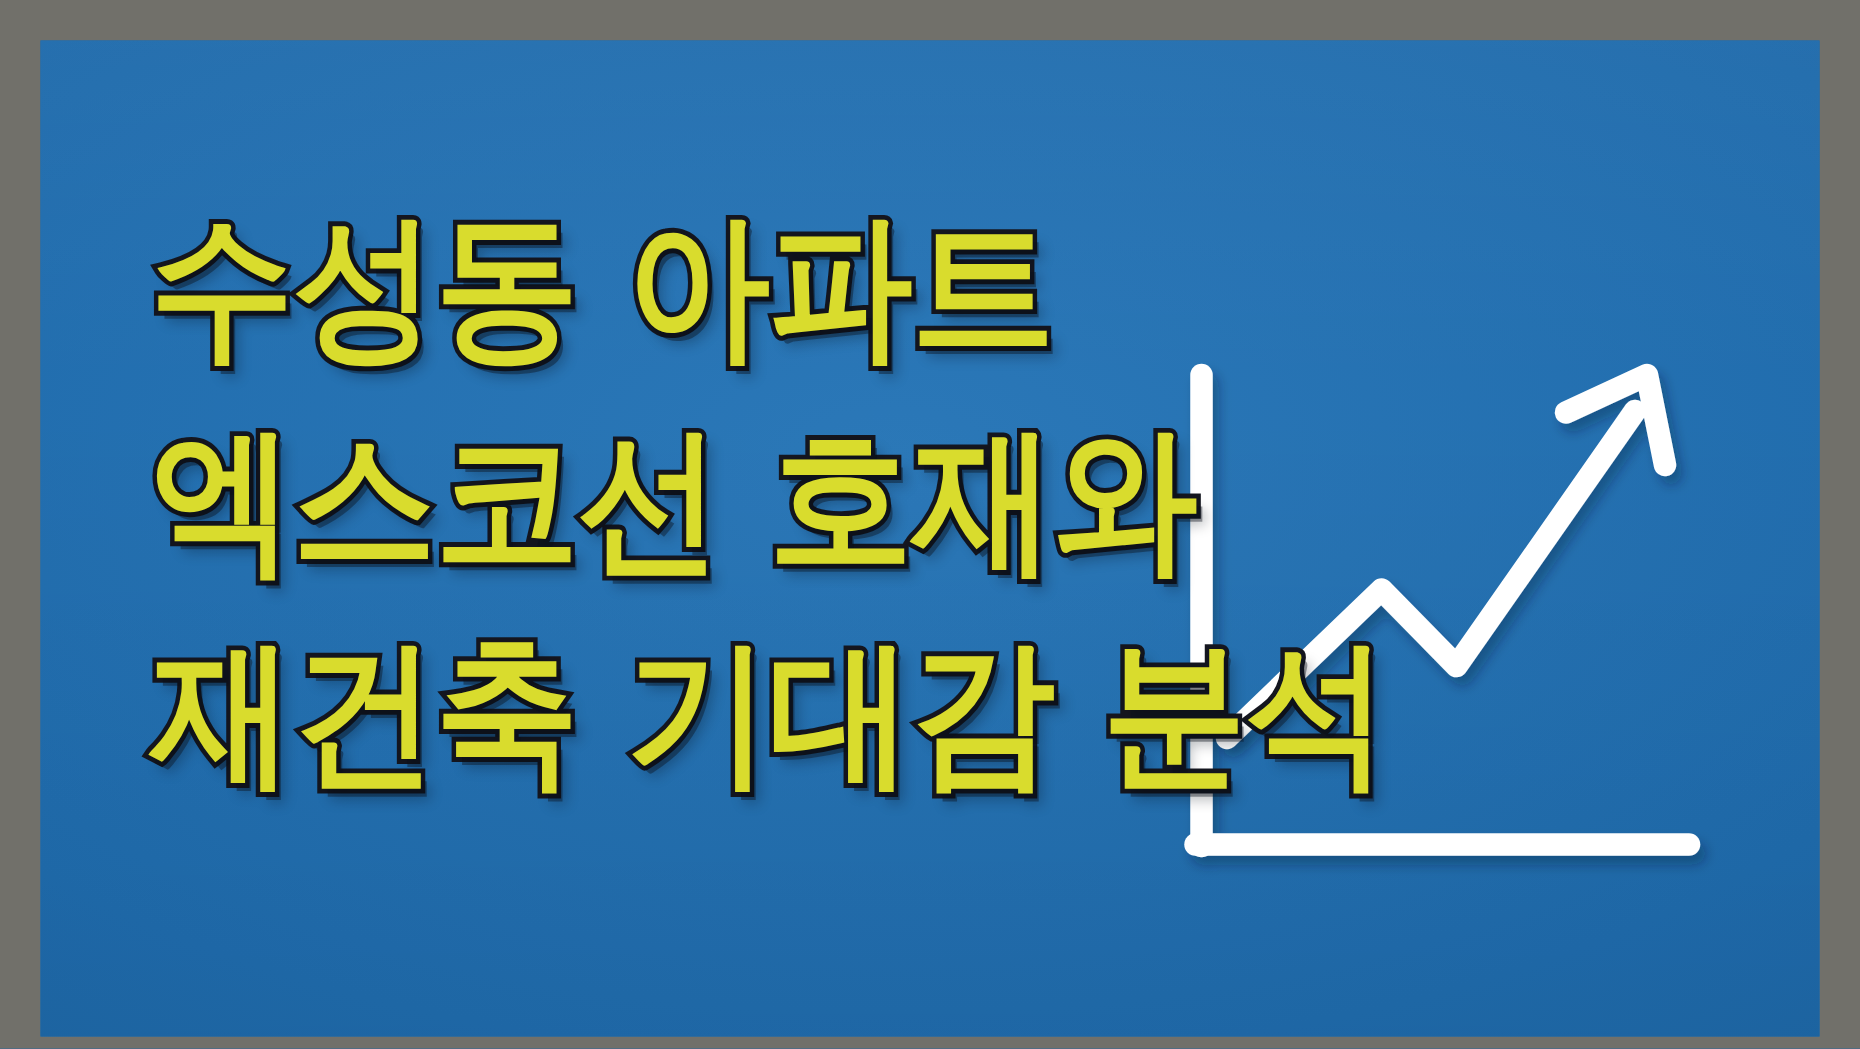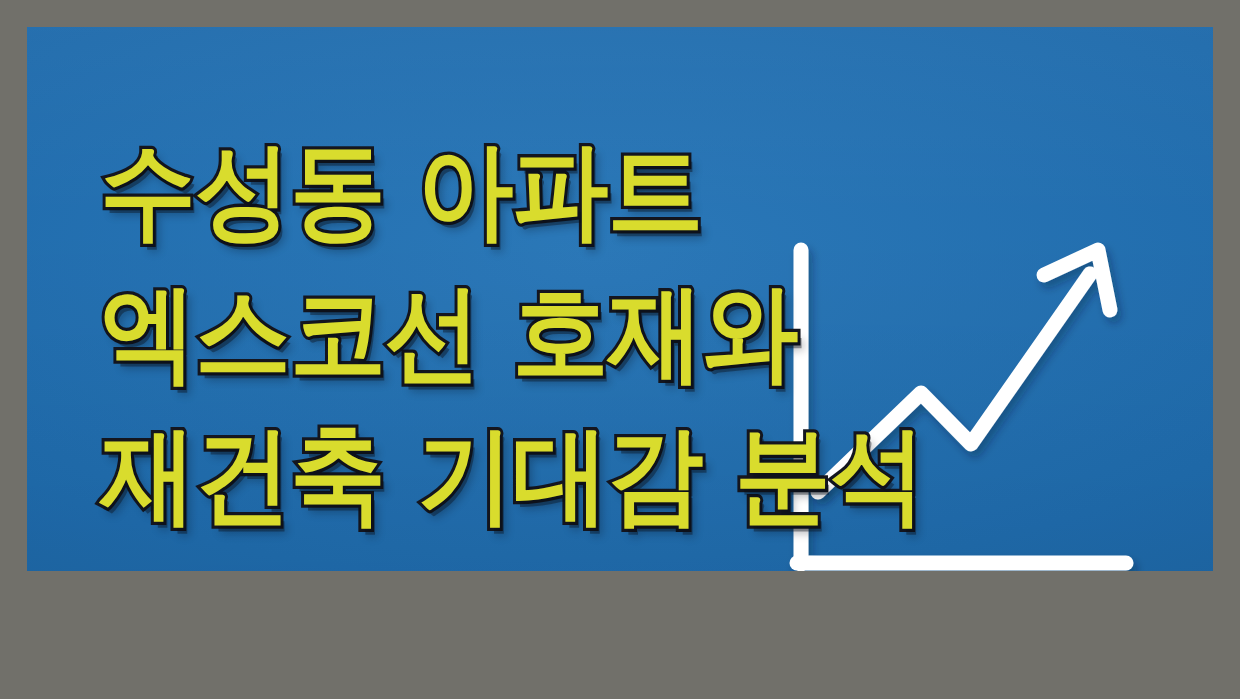--- a/index.html
+++ b/index.html
@@ -23,21 +23,21 @@
     height: 699px;
     background: #71706a;
   }
 
   
   #canvas {
     position: absolute;
     left: 27px;
     top: 27px;
     width: 1186px;
-    height: 544px;
+    height: 664px;
     background: #1f6bac;
     background-image:
       radial-gradient(ellipse 120% 110% at 48% 42%, #2b78b8 0%, #1f6bac 55%, #1a5f9c 100%);
     overflow: hidden;
   }
 
   
   #canvas::after {
     content: "";
     position: absolute;

